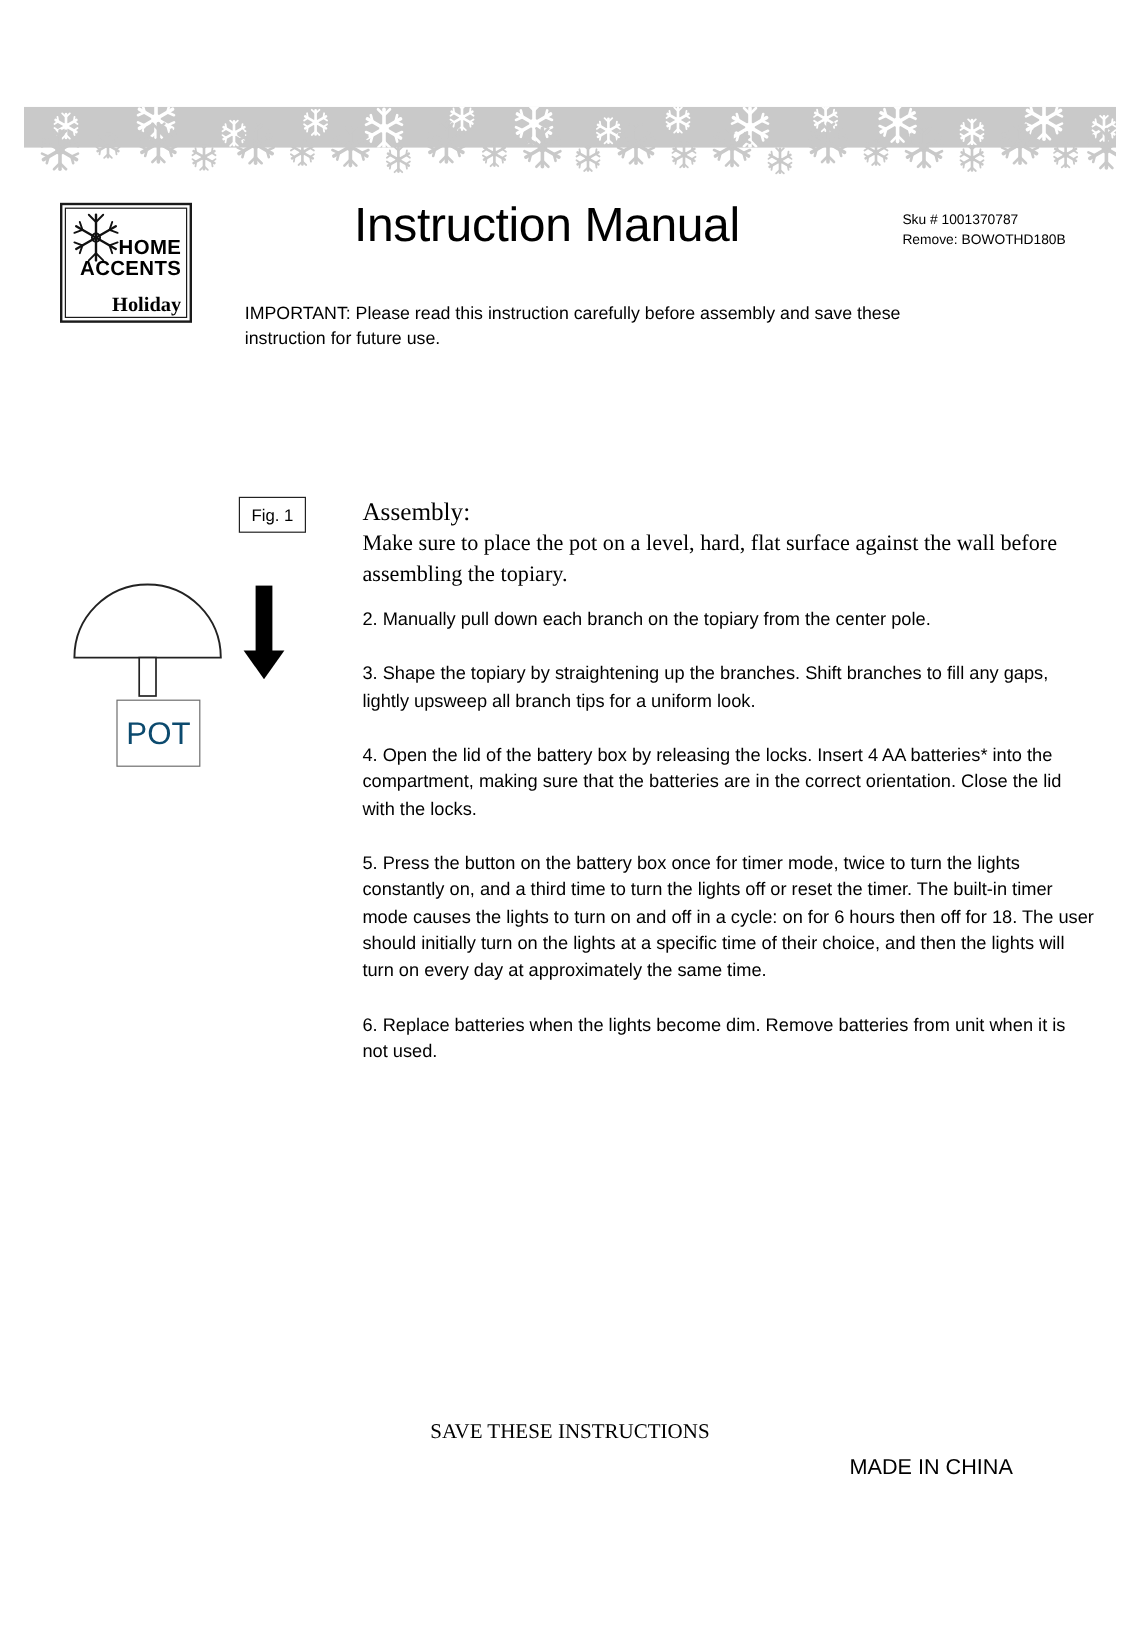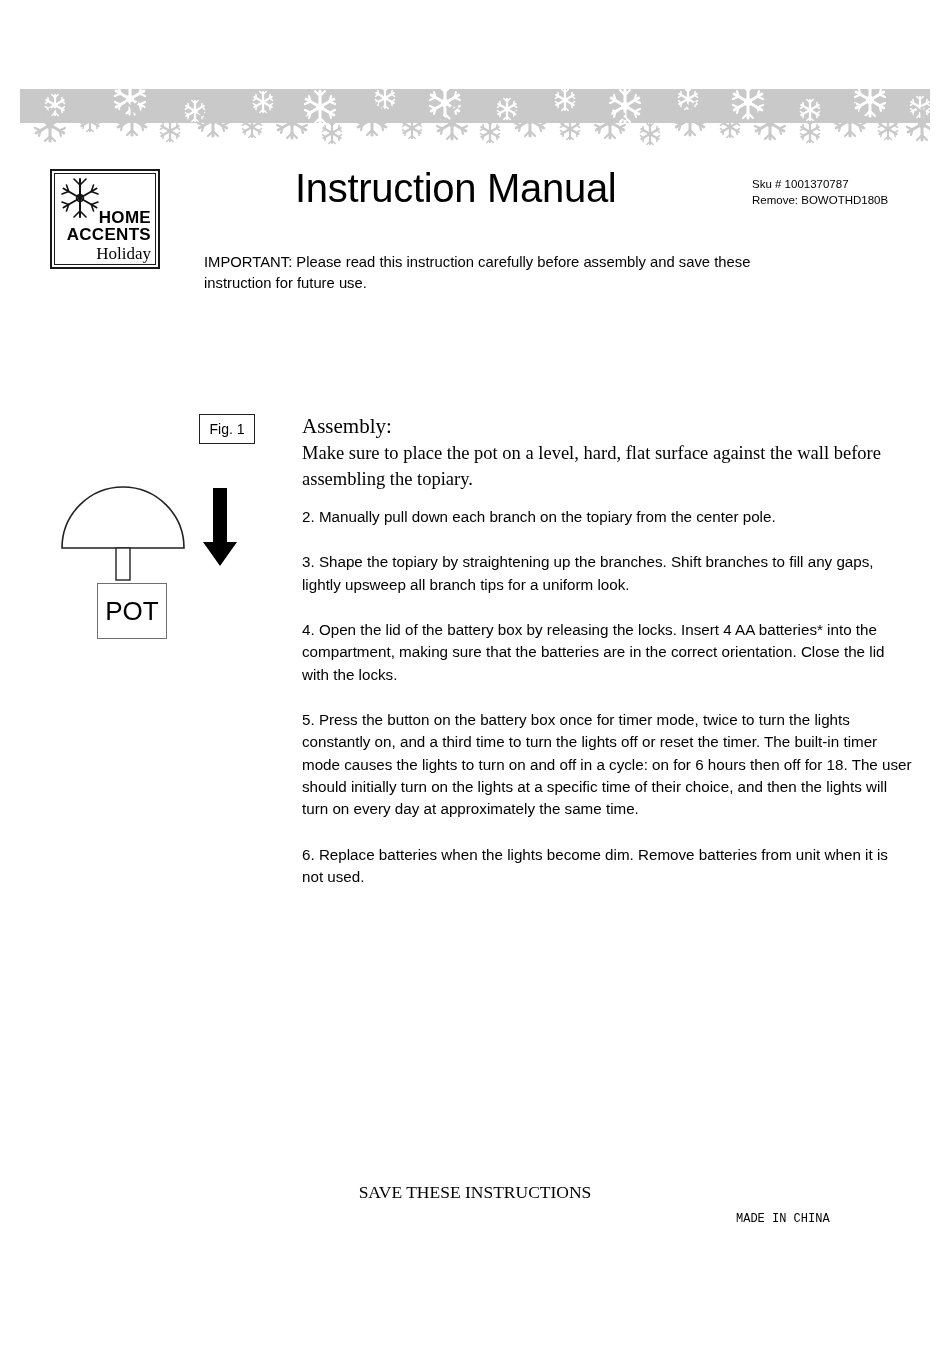--- a/index.html
+++ b/index.html
@@ -61,25 +61,25 @@
   }
   .logo-l1, .logo-l2 {
     font-family: "Liberation Sans", sans-serif;
     font-weight: bold;
     font-size: 17px;
     letter-spacing: 0.3px;
     display: block;
   }
   .logo-l3 {
     font-family: "Liberation Serif", serif;
-    font-weight: normal;
+    font-weight: bold;
     font-style: normal;
     font-size: 17px;
     display: block;
-    margin-top: 1px;
+    margin-top: 12px;
   }
 
   
   .title {
     position: absolute;
     left: 295px;
     top: 166px;
     font-size: 40px;
     font-family: "Liberation Sans", sans-serif;
     font-weight: normal;
@@ -140,21 +140,21 @@
     left: 97px;
     top: 583px;
     width: 70px;
     height: 56px;
     border: 1.4px solid #6e6e6e;
     display: flex;
     align-items: center;
     justify-content: center;
     font-size: 26px;
     font-family: "Liberation Sans", sans-serif;
-    color: #000000;
+    color: #0c4a6e;
     box-sizing: border-box;
   }
 
   
   .assembly-col {
     position: absolute;
     left: 302px;
     top: 414px;
     width: 610px;
   }
@@ -189,24 +189,24 @@
     text-align: center;
     font-family: "Liberation Serif", serif;
     font-size: 17.5px;
     line-height: 1.3;
   }
   .footer-page {
     display: block;
   }
   .footer-right {
     position: absolute;
-    left: 736px;
+    left: 708px;
     top: 1212px;
-    font-family: Liberation Mono, monospace;
-    font-size: 12px;
+    font-family: Liberation Sans, sans-serif;
+    font-size: 18px;
   }
 </style>
 </head>
 <body>
 
 <div class="banner">
   <svg width="910" height="62" viewBox="0 0 910 62" xmlns="http://www.w3.org/2000/svg">
     <defs>
       <g id="flake6">
         <g stroke-linecap="round">

